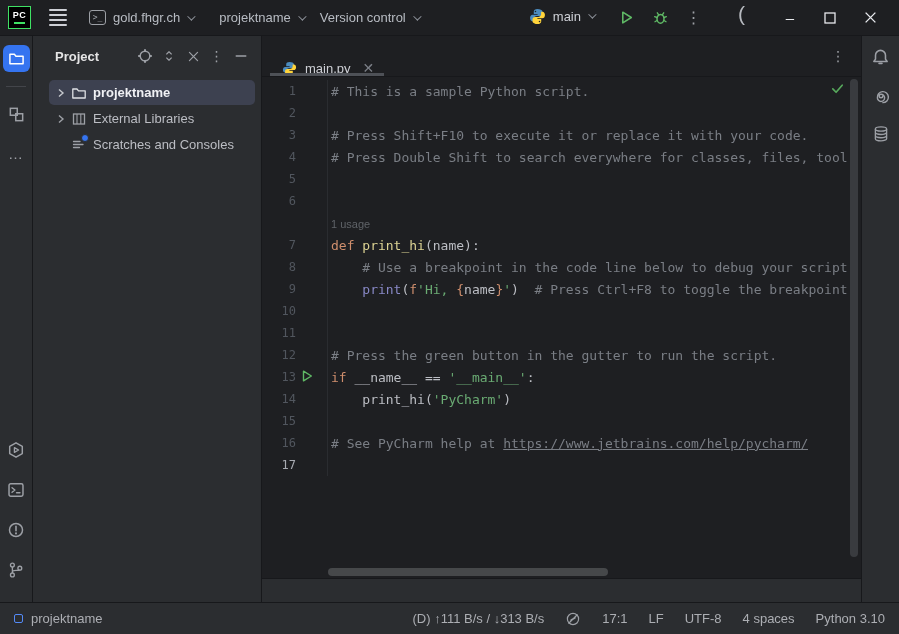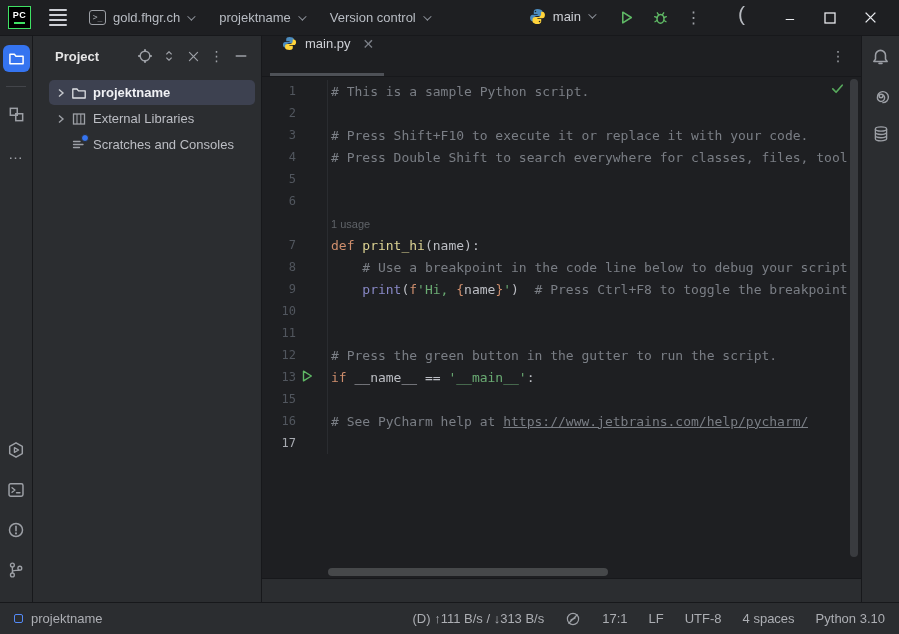--- a/index.html
+++ b/index.html
@@ -56,21 +56,21 @@
   .tree-row.selected .row-label { font-weight:bold; color:#f0f1f4; }
   .tree-chev { width:16px; display:flex; align-items:center; justify-content:center; color:#9da0a6; }
   .tree-ico { width:20px; display:flex; align-items:center; justify-content:center; position:relative; }
   .row-label { margin-left:4px; white-space:nowrap; }
   .clock-badge { position:absolute; top:-3px; right:0; width:8px; height:8px;
     background:#3574f0; border-radius:50%; border:1px solid #2b2d30; }
   
   .editor-col { flex:1; display:flex; flex-direction:column; background:#1e1f22; min-width:0;
     border-right:1px solid #17181b; }
   .tabbar { height:41px; display:flex; align-items:center; border-bottom:1px solid #17181b; padding-left:8px; }
-  .tab { height:100%; display:flex; align-items:flex-start; gap:8px; padding:0 10px 0 12px;
+  .tab { height:100%; display:flex; align-items:flex-end; gap:8px; padding:0 10px 0 12px;
     position:relative; color:#ced0d6; cursor:pointer; }
   .tab::after { content:""; position:absolute; left:0; right:0; bottom:0; height:3px; background:#4e5157; }
   .tab-close { color:#7b7f87; font-size:14px; margin-left:4px; cursor:pointer; }
   .tab-spacer { flex:1; }
   .tab-kebab { color:#9da0a6; font-size:14px; padding:0 16px; cursor:pointer; }
   .editor-body { flex:1; position:relative; overflow:hidden; padding-top:3px;
     font-family:"DejaVu Sans Mono","Liberation Mono",monospace; font-size:13px; }
   .code-row { height:22px; display:flex; align-items:center; white-space:pre; }
   .gutter { width:66px; flex:0 0 66px; display:flex; align-items:center; height:100%;
     border-right:1px solid #2a2c30; position:relative; cursor:pointer; }
@@ -125,21 +125,21 @@
         </div>
       <div class="tb-item">
         <span class="remote-ic">&gt;_</span>
         <span>gold.fhgr.ch</span>
         <i class="chev"></i>
       </div>
       <div class="tb-item" style="margin-left:10px">
         <span>projektname</span>
         <i class="chev"></i>
       </div>
-      <div class="tb-item" style="margin-left:10px">
+      <div class="tb-item" style="margin-left:0">
         <span>Version control</span>
         <i class="chev"></i>
       </div>
     </div>
     <div class="tb-spacer"></div>
     <div class="tb-right">
       <div class="tb-item">
         <svg width="17" height="17" viewBox="0 0 16 16">
           <path fill="#4b8bbe" d="M7.9 1c-2.1 0-3.4.9-3.4 2.4V5.6h3.6v.7H3.4C1.9 6.3 1 7.5 1 9.4c0 1.8.9 3 2.4 3h1.2v-2c0-1.6 1.3-2.8 2.9-2.8h2.9c1.3 0 2.3-1 2.3-2.3V3.4C12.7 1.9 10.3 1 7.9 1z"></path>
           <circle fill="#1e1f22" cx="6.1" cy="3.3" r="0.75"></circle>
@@ -319,20 +319,21 @@
             <div class="code-row"><div class="gutter"><span class="lnum"></span></div><div class="code-text"><span class="tk-inlay">1 usage</span></div></div>
             <div class="code-row"><div class="gutter"><span class="lnum">7</span></div><div class="code-text"><span class="tk-kw">def </span><span class="tk-func">print_hi</span><span class="tk-plain">(name):</span></div></div>
             <div class="code-row"><div class="gutter"><span class="lnum">8</span></div><div class="code-text"><span class="tk-comment">    # Use a breakpoint in the code line below to debug your script</span></div></div>
             <div class="code-row"><div class="gutter"><span class="lnum">9</span></div><div class="code-text"><span class="tk-plain">    </span><span class="tk-builtin">print</span><span class="tk-plain">(</span><span class="tk-kw">f</span><span class="tk-str">'Hi, </span><span class="tk-brace">{</span><span class="tk-plain">name</span><span class="tk-brace">}</span><span class="tk-str">'</span><span class="tk-plain">)</span><span class="tk-comment">  # Press Ctrl+F8 to toggle the breakpoint</span></div></div>
             <div class="code-row"><div class="gutter"><span class="lnum">10</span></div><div class="code-text"></div></div>
             <div class="code-row"><div class="gutter"><span class="lnum">11</span></div><div class="code-text"></div></div>
             <div class="code-row"><div class="gutter"><span class="lnum">12</span></div><div class="code-text"><span class="tk-comment"># Press the green button in the gutter to run the script.</span></div></div>
             <div class="code-row"><div class="gutter"><span class="lnum">13</span><span class="grun"><svg width="14" height="14" viewBox="0 0 16 16">
                     <path d="M4 2.5 L13 8 L4 13.5 Z" fill="none" stroke="#5fb865" stroke-width="1.6" stroke-linejoin="round"></path>
                   </svg></span></div><div class="code-text"><span class="tk-kw">if </span><span class="tk-plain">__name__ == </span><span class="tk-str">'__main__'</span><span class="tk-plain">:</span></div></div>
+            <div class="code-row"><div class="gutter"><span class="lnum">14</span></div><div class="code-text"><span class="tk-plain">    print_hi(</span><span class="tk-str">'PyCharm'</span><span class="tk-plain">)</span></div></div>
             <div class="code-row"><div class="gutter"><span class="lnum">15</span></div><div class="code-text"></div></div>
             <div class="code-row"><div class="gutter"><span class="lnum">16</span></div><div class="code-text"><span class="tk-comment"># See PyCharm help at </span><span class="tk-comment tk-link">https://www.jetbrains.com/help/pycharm/</span></div></div>
             <div class="code-row"><div class="gutter"><span class="lnum current">17</span></div><div class="code-text"></div></div>
           </div>
         <svg class="insp-check" width="15" height="15" viewBox="0 0 16 16">
           <path d="M3 8.5 L6.5 12 L13 4.5" fill="none" stroke="#57a85c" stroke-width="1.8" stroke-linecap="round" stroke-linejoin="round"></path>
         </svg>
         <div class="vscroll"></div>
         <div class="hscroll"></div>
       </div>

